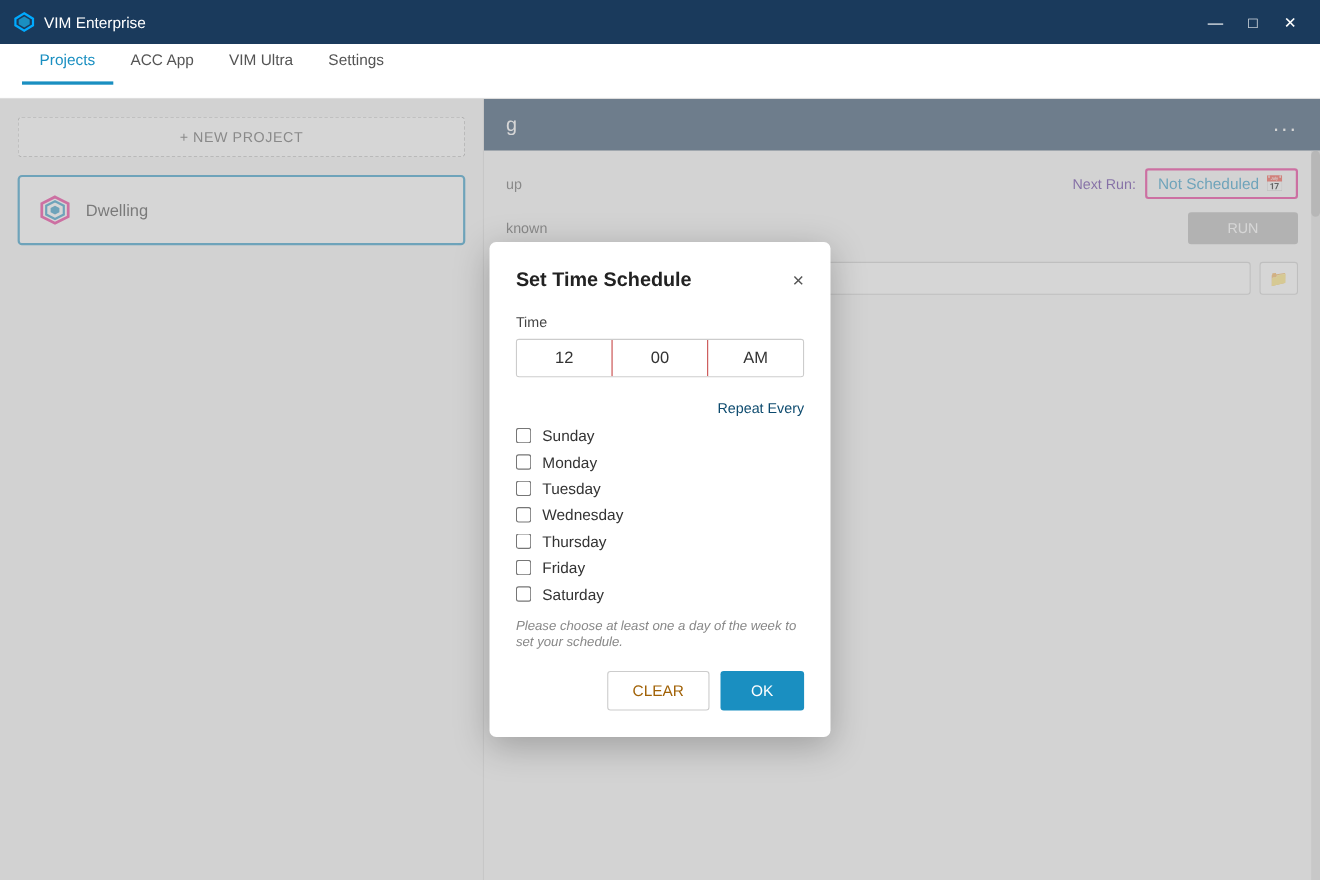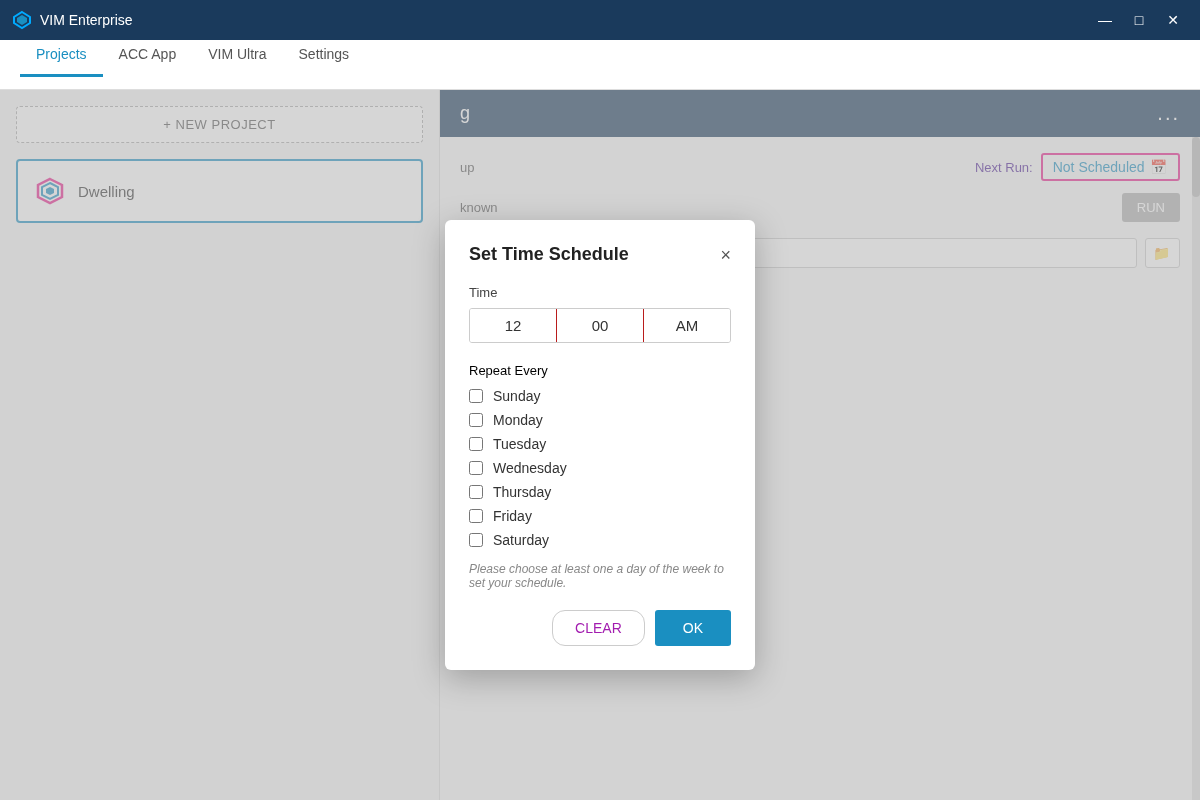--- a/index.html
+++ b/index.html
@@ -188,21 +188,21 @@
     }
     .calendar-icon {
       font-size: 14px;
       color: #1a8fc1;
     }
     .run-btn {
       background: #b0b0b0;
       color: #fff;
       border: none;
       border-radius: 3px;
-      padding: 7px 15px;
+      padding: 7px 36px;
       font-size: 13px;
       cursor: pointer;
     }
     .file-path-row {
       display: flex;
       align-items: center;
       gap: 8px;
       margin-top: 16px;
     }
     .file-path-input {
@@ -328,23 +328,24 @@
       padding: 8px 6px;
       font-size: 15px;
       color: #333;
       border-right: 1px solid #b91c1c;
       background: #fff;
     }
     .time-cell:last-child { border-right: none; }
 
     .repeat-label {
       font-size: 13px;
-      color: #000000;
+      color: #0c4a6e;
       font-weight: 500;
       margin-bottom: 10px;
+      text-align: right;
     }
     .checkbox-row {
       display: flex;
       align-items: center;
       gap: 10px;
       margin-bottom: 8px;
     }
     .checkbox-row input[type="checkbox"] {
       width: 14px;
       height: 14px;
@@ -362,23 +363,23 @@
     }
     .dialog-footer {
       display: flex;
       justify-content: flex-end;
       gap: 10px;
     }
     .btn-clear {
       padding: 9px 22px;
       border: 1px solid #ccc;
       background: #fff;
-      border-radius: 13px;
-      font-size: 14px;
-      color: #a21caf;
+      border-radius: 3px;
+      font-size: 14px;
+      color: #a16207;
       cursor: pointer;
     }
     .btn-ok {
       padding: 9px 28px;
       background: #1a8fc1;
       border: none;
       border-radius: 3px;
       font-size: 14px;
       color: #fff;
       cursor: pointer;

